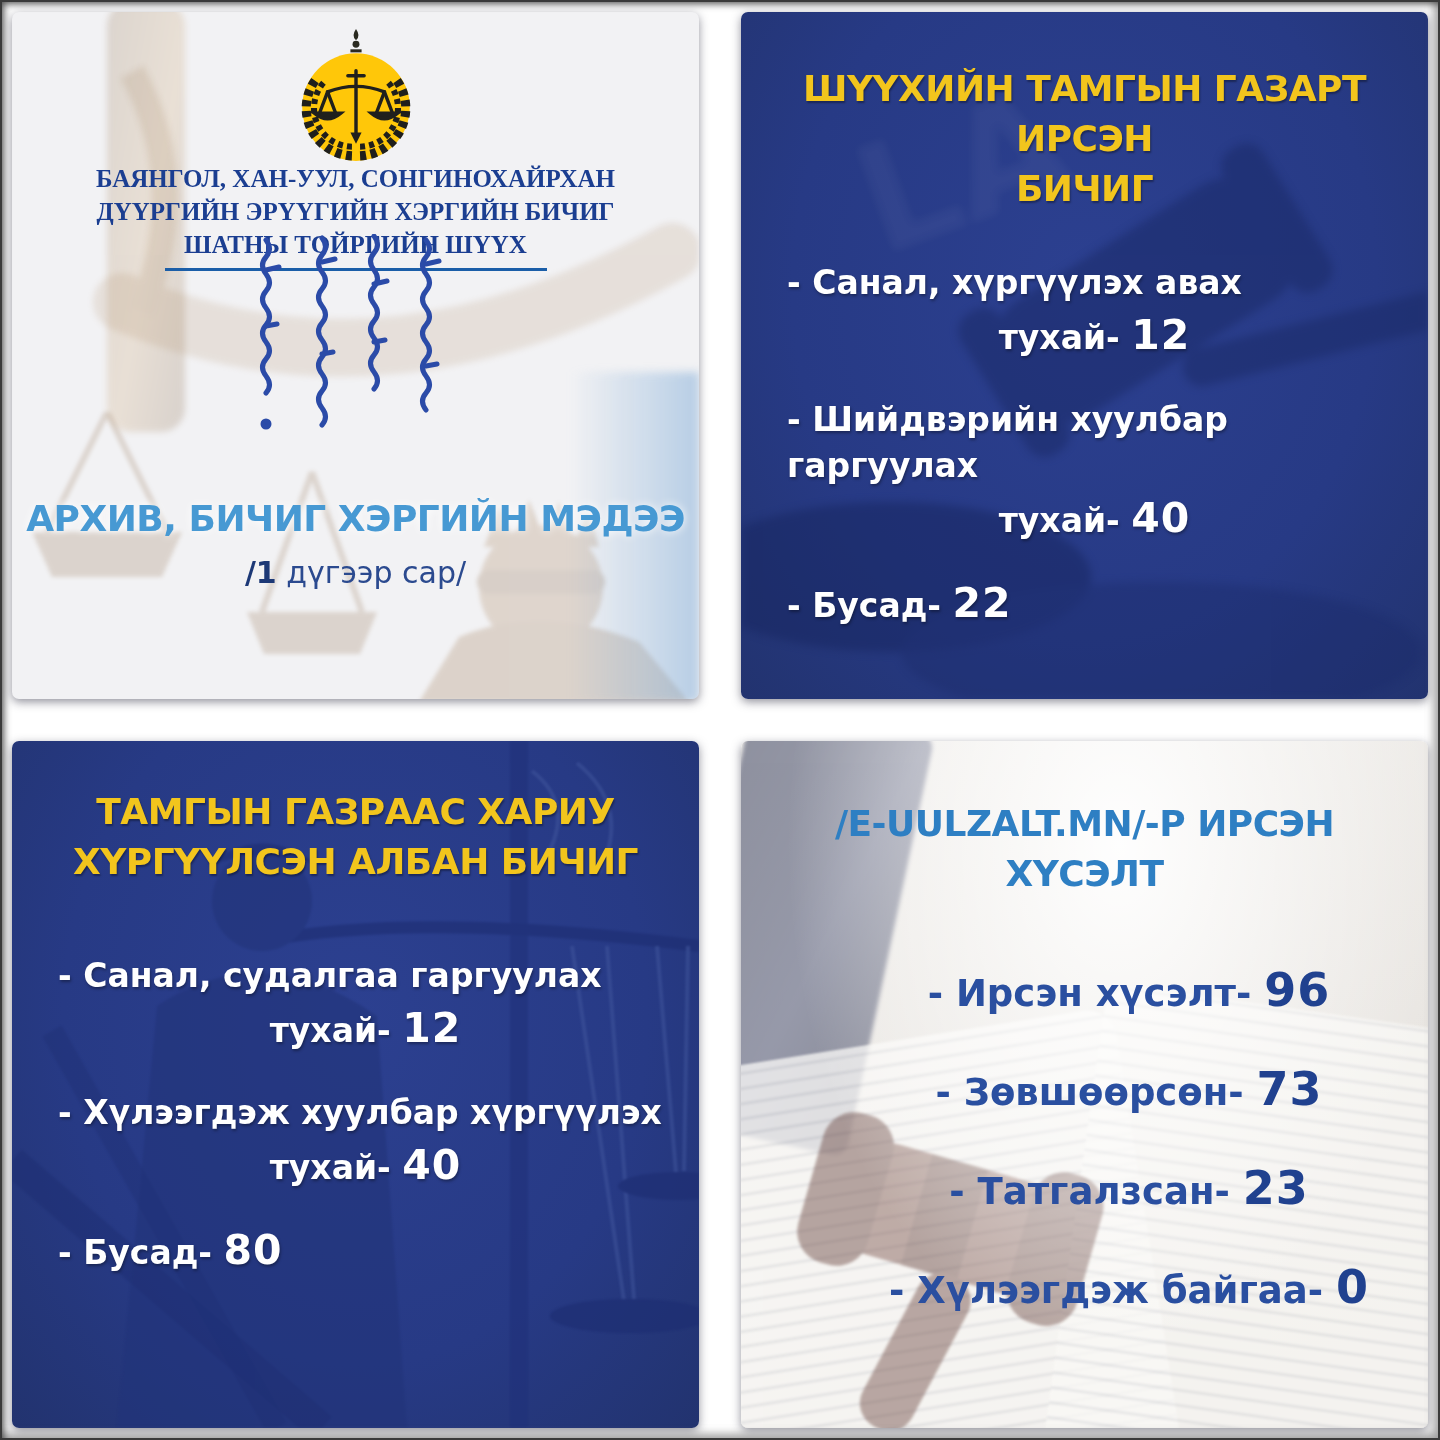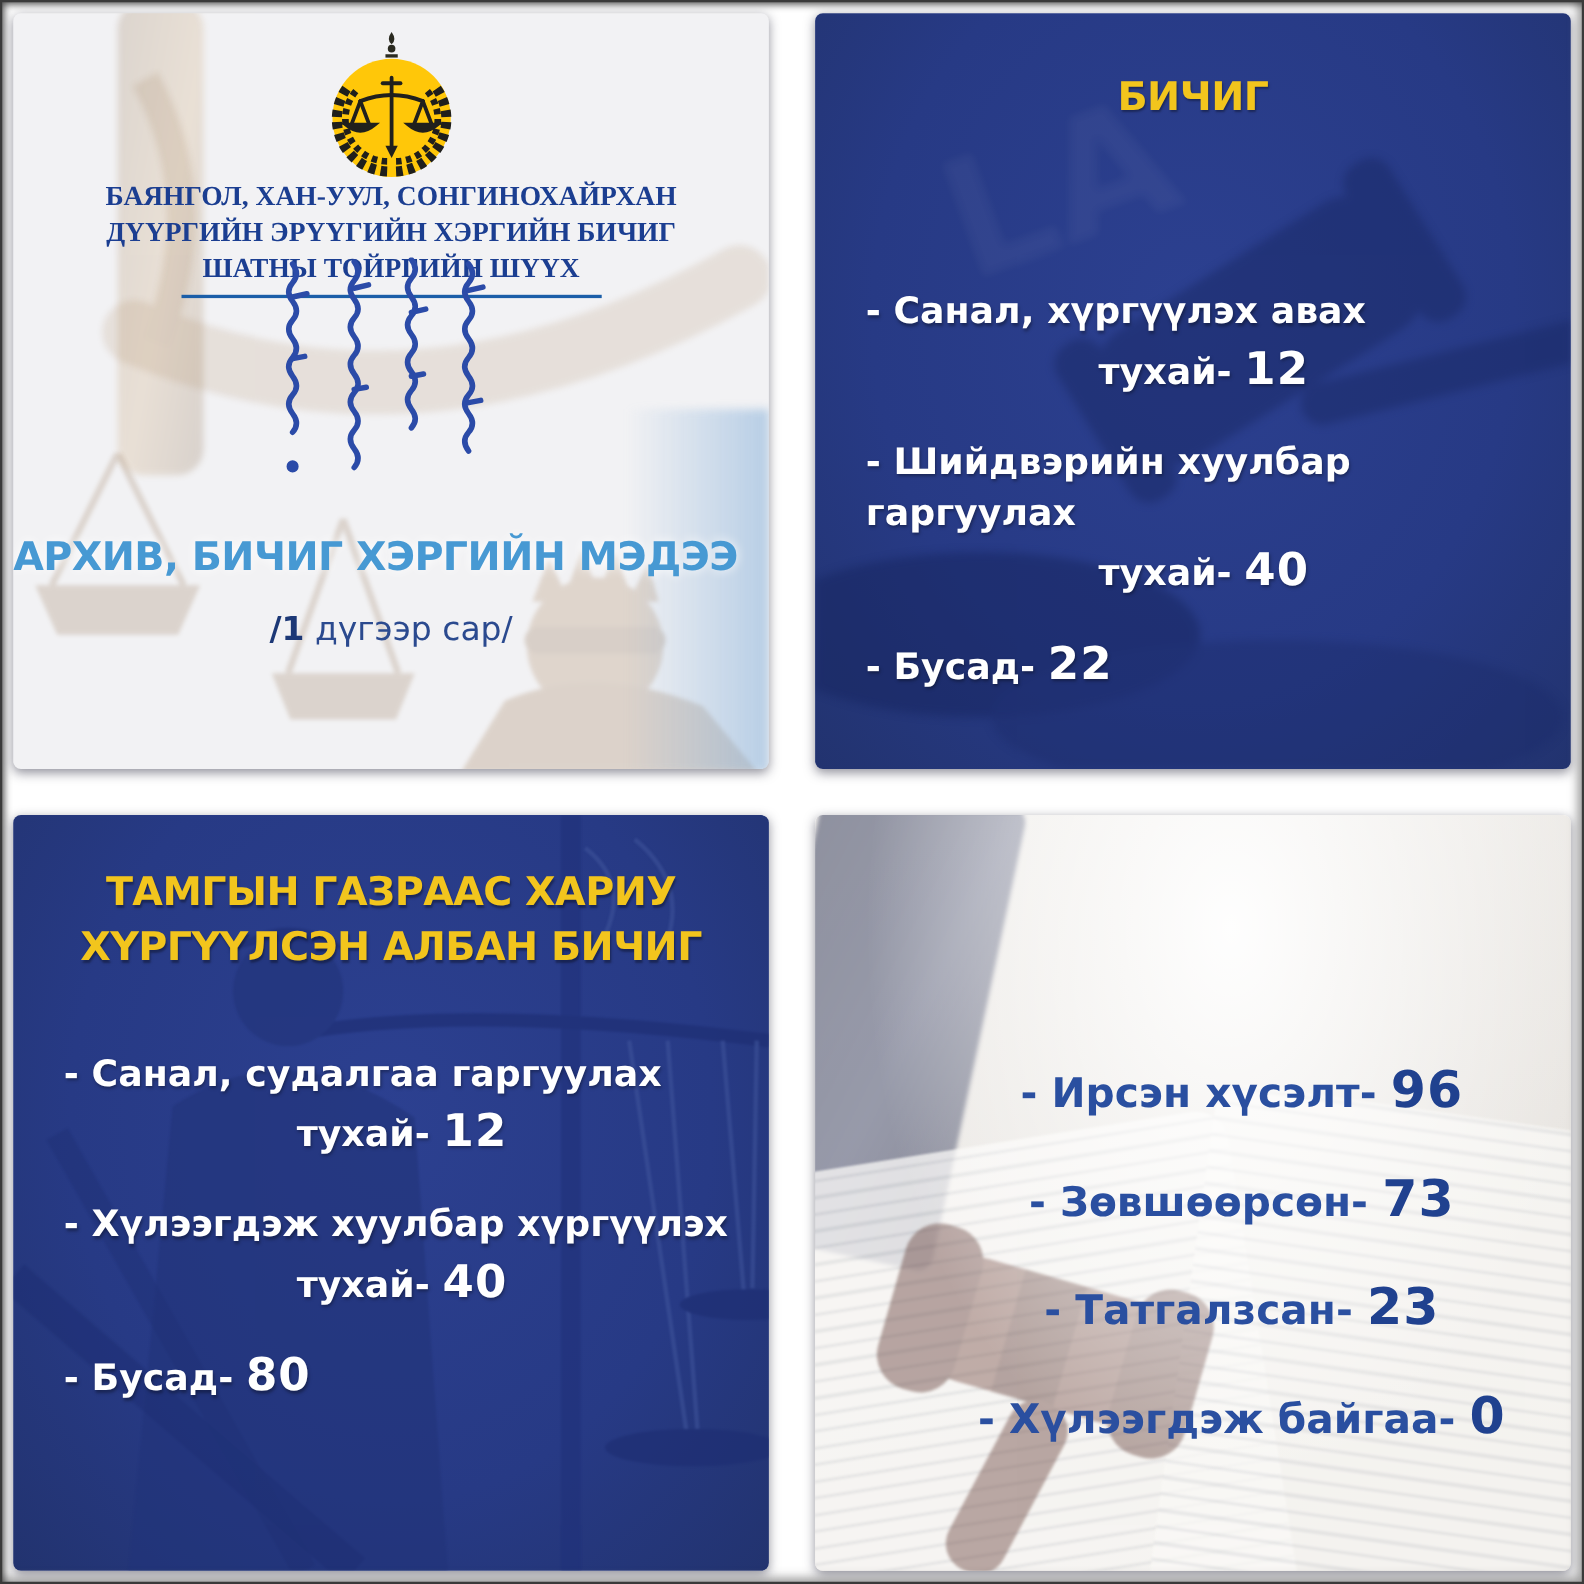--- a/index.html
+++ b/index.html
@@ -17,21 +17,21 @@
   .tl-arm{position:absolute;left:0;top:0;opacity:.16;filter:blur(3px);}
   .tl-statue{position:absolute;right:-20px;top:440px;opacity:.25;filter:blur(2px);}
   .tl-pans{position:absolute;left:10px;top:400px;opacity:.22;filter:blur(2px);}
   .tl-blueband{position:absolute;right:0;top:360px;width:130px;height:330px;
     background:linear-gradient(to left,rgba(125,170,215,.5),rgba(125,170,215,0));filter:blur(4px);}
   .emblem{position:absolute;left:50%;top:16px;transform:translateX(-50%);}
   .court-name{position:absolute;top:150px;left:0;right:0;text-align:center;
     font-family:"Liberation Serif",serif;font-weight:bold;font-size:25px;line-height:33px;color:#1b3e91;}
   .court-underline{width:382px;height:3px;background:#1b5ea8;margin:7px auto 0;}
   .mong-script{position:absolute;left:50%;top:222px;transform:translateX(-50%);}
-  .tl-title{position:absolute;top:474px;left:0;right:0;
+  .tl-title{position:absolute;top:486px;left:0;right:0;text-align:center;
     font-size:36px;font-weight:bold;letter-spacing:-.5px;color:#4799d3;
     text-shadow:0 0 10px rgba(255,255,255,.9);}
   .tl-subtitle{position:absolute;top:543px;left:0;right:0;text-align:center;font-size:30px;color:#2b4a8f;}
   .tl-subtitle .sub-num{font-weight:bold;color:#1c3876;}
 
   
   .card-blue{background:radial-gradient(ellipse at 50% 40%, #2c4090 0%, #273a85 60%, #22336f 100%);}
   .bg-art{position:absolute;inset:0;}
   .yellow-title{position:absolute;left:0;right:0;text-align:center;color:#f2c51d;
     font-size:36px;font-weight:bold;line-height:50px;letter-spacing:-.5px;
@@ -159,20 +159,21 @@
         <g transform="rotate(-32 400 300)" fill="#1b2b69">
           <rect x="250" y="225" width="320" height="135" rx="52"></rect>
           <rect x="232" y="210" width="46" height="165" rx="20"></rect>
           <rect x="542" y="210" width="46" height="165" rx="20"></rect>
           <rect x="410" y="355" width="330" height="38" rx="19" transform="rotate(18 410 355)"></rect>
         </g>
         <ellipse cx="150" cy="565" rx="200" ry="75" fill="#182762"></ellipse>
         <ellipse cx="420" cy="640" rx="260" ry="70" fill="#1b2b69" opacity=".7"></ellipse>
       </svg>
       <div class="yellow-title">
+        <div>ШҮҮХИЙН ТАМГЫН ГАЗАРТ ИРСЭН</div>
         <div>БИЧИГ</div>
       </div>
       <div class="items-dark">
         <div class="item">
           <span>- Санал, хүргүүлэх авах</span>
           <span class="item-line2"><span>тухай-</span> <span class="num">12</span></span>
         </div>
         <div class="item">
           <span>- Шийдвэрийн хуулбар гаргуулах</span>
           <span class="item-line2"><span>тухай-</span> <span class="num">40</span></span>
@@ -229,20 +230,24 @@
       <svg class="br-gavel" width="430" height="360" viewBox="0 0 430 360">
         <g transform="rotate(16 215 180)">
           <rect x="70" y="95" width="260" height="115" rx="57" fill="#7c544c"></rect>
           <rect x="50" y="75" width="72" height="155" rx="32" fill="#68443e"></rect>
           <rect x="268" y="75" width="72" height="155" rx="32" fill="#68443e"></rect>
           <rect x="160" y="95" width="58" height="115" fill="#5e3c37" opacity=".75"></rect>
           <rect x="170" y="205" width="56" height="170" rx="26" fill="#6f4a43" transform="rotate(12 198 290)"></rect>
         </g>
       </svg>
       <div class="br-wash"></div>
+      <div class="br-title">
+        <div>/E-UULZALT.MN/-Р ИРСЭН</div>
+        <div>ХҮСЭЛТ</div>
+      </div>
       <div class="items-light">
         <div class="item-row">
           <span>- Ирсэн хүсэлт-</span> <span class="num">96</span>
         </div>
         <div class="item-row">
           <span>- Зөвшөөрсөн-</span> <span class="num">73</span>
         </div>
         <div class="item-row">
           <span>- Татгалзсан-</span> <span class="num">23</span>
         </div>

